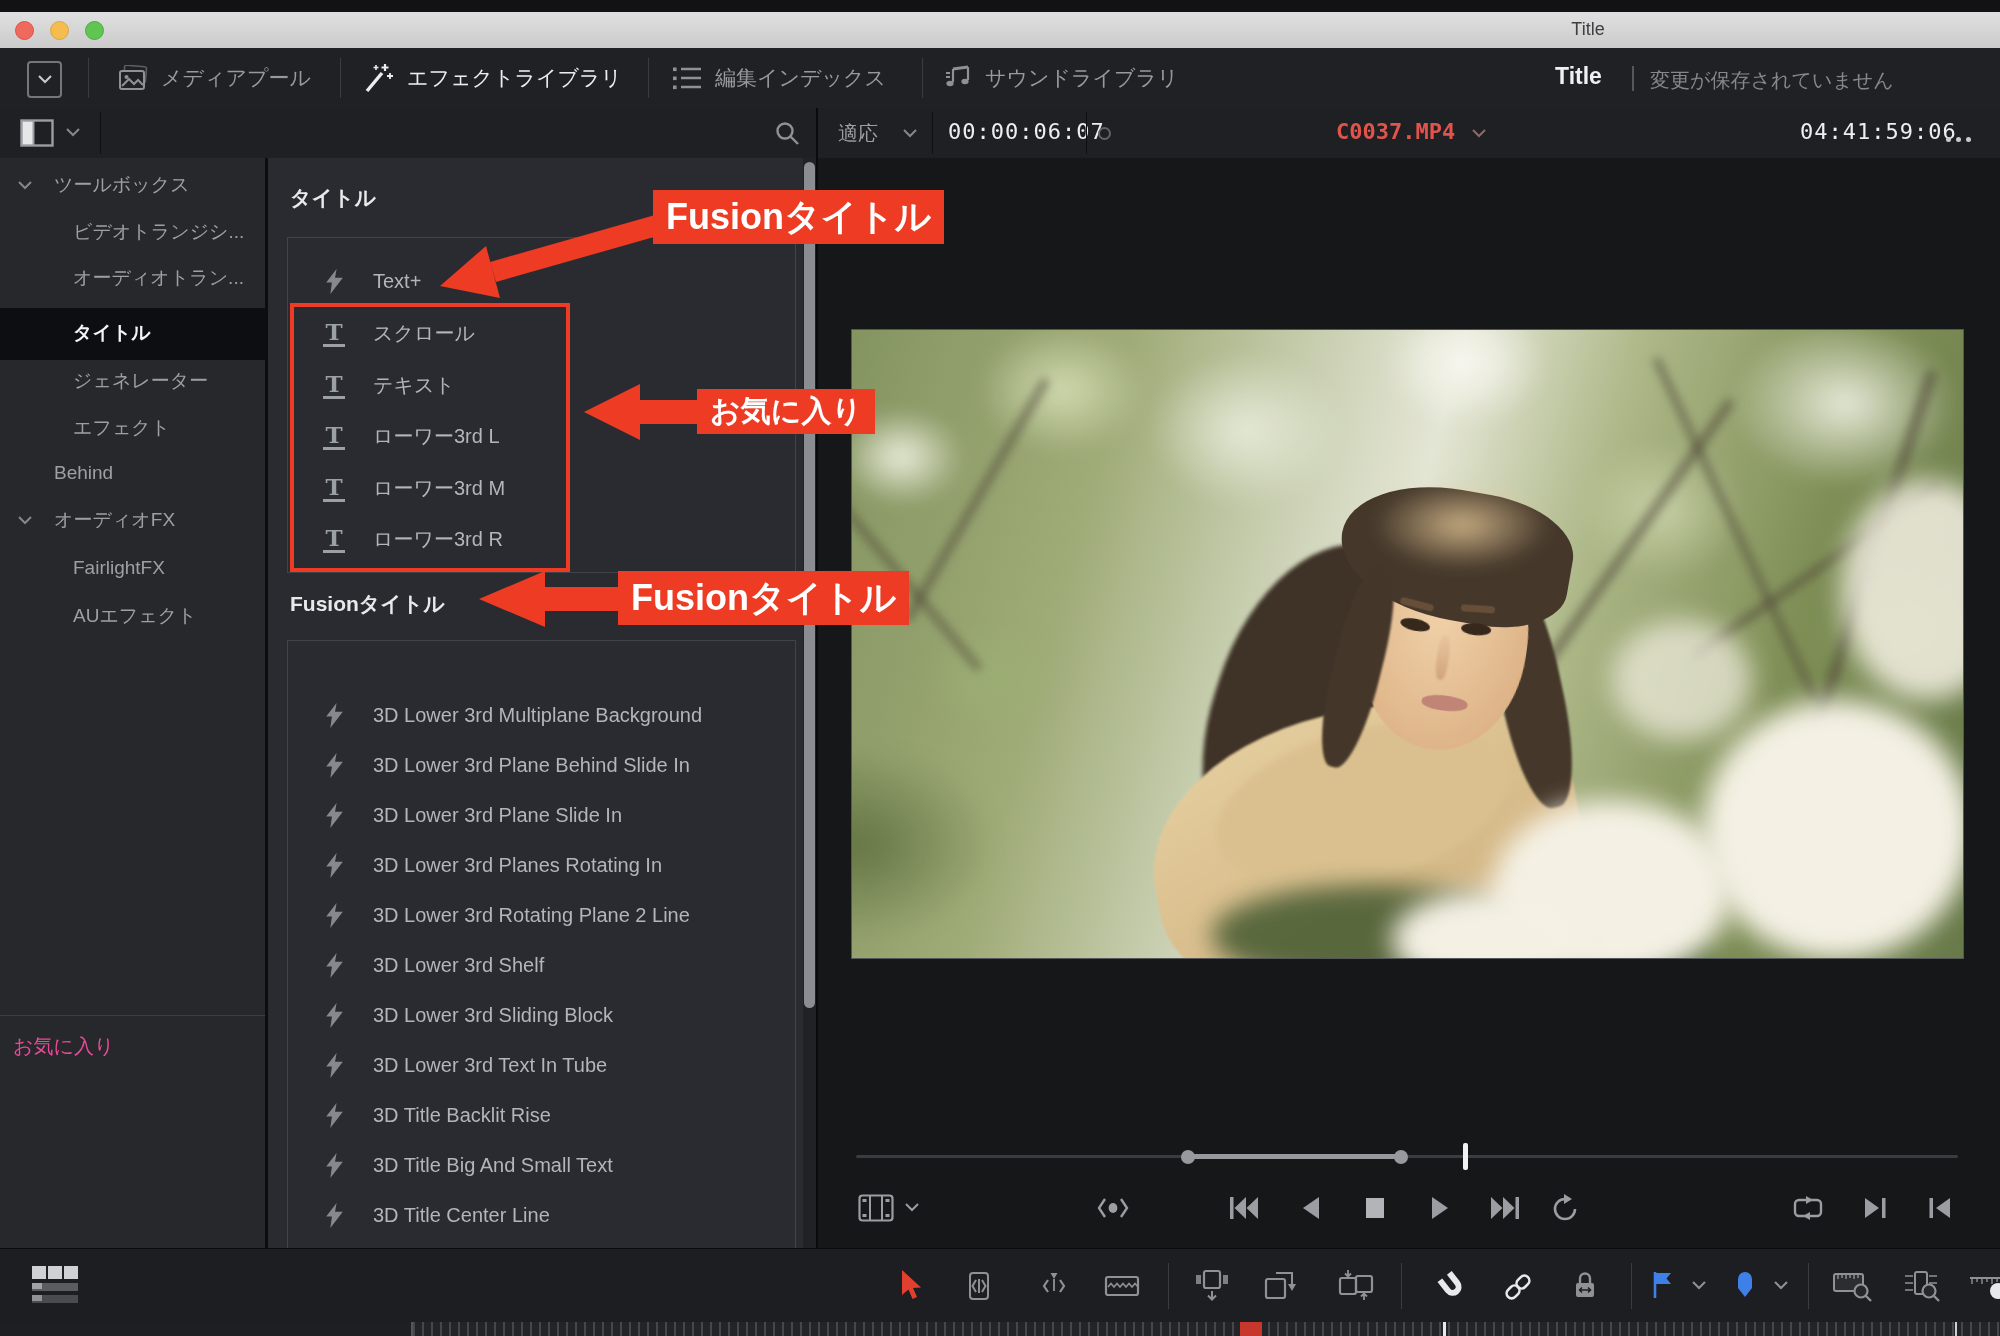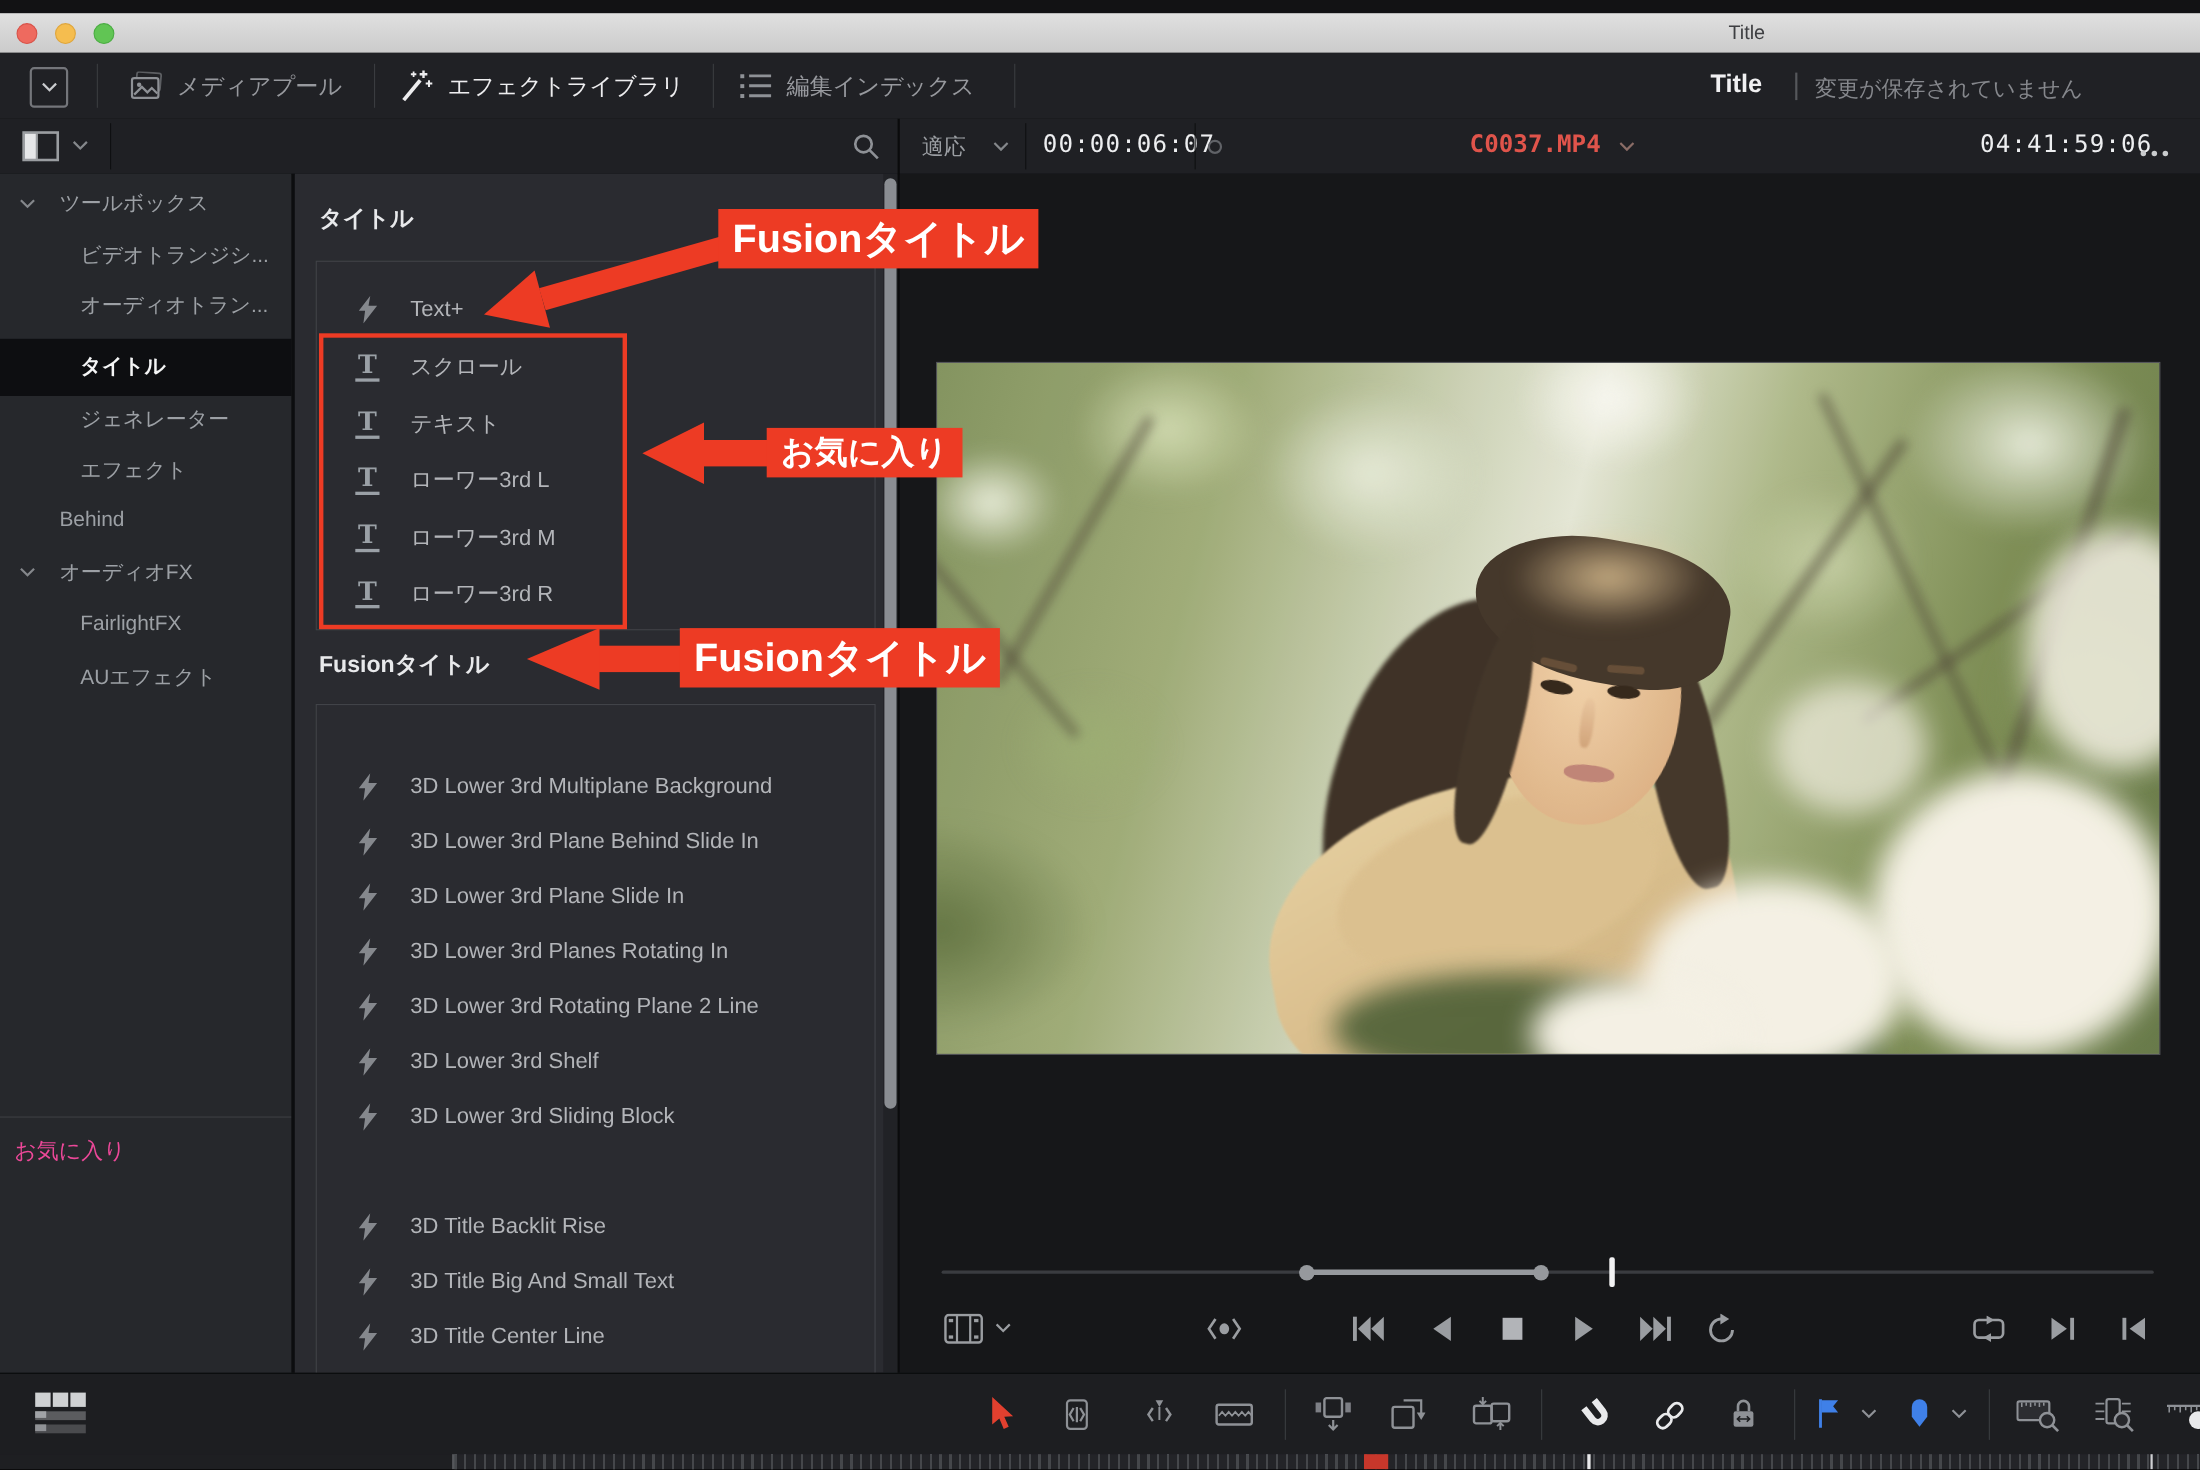--- a/index.html
+++ b/index.html
@@ -204,20 +204,32 @@
             <path d="M9,3 h20 M9,12 h20 M9,21 h20" stroke="currentColor" stroke-width="2.6"></path>
             <rect x="1" y="1.5" width="3.6" height="3.6" fill="currentColor"></rect>
             <rect x="1" y="10.5" width="3.6" height="3.6" fill="currentColor"></rect>
             <rect x="1" y="19.5" width="3.6" height="3.6" fill="currentColor"></rect>
           </svg>
       </span>
       <span>編集インデックス</span>
     </div>
     <div class="abs vdiv-h" style="left:922px"></div>
 
+    <div class="abs tab" style="left:944px">
+      <span class="ico">
+        <svg width="28" height="28" viewBox="0 0 28 28">
+            <path d="M9,5 L24,3" stroke="currentColor" stroke-width="3"></path>
+            <path d="M9,5 v13 M24,3 v13" stroke="currentColor" stroke-width="2.2" fill="none"></path>
+            <ellipse cx="6" cy="19.5" rx="3.6" ry="2.7" fill="currentColor"></ellipse>
+            <ellipse cx="21" cy="17.5" rx="3.6" ry="2.7" fill="currentColor"></ellipse>
+            <path d="M2,9 h4 M2,13 h4" stroke="currentColor" stroke-width="2"></path>
+          </svg>
+      </span>
+      <span>サウンドライブラリ</span>
+    </div>
 
     <div class="abs proj-title" style="left:1555px">Title</div>
     <div class="abs proj-sep"></div>
     <div class="abs save-status">変更が保存されていません</div>
   </div>
 
   <div class="abs searchrow">
     <span class="abs" style="left:20px;top:11px">
       <svg width="34" height="28" viewBox="0 0 34 28">
           <rect x="1.5" y="1.5" width="12" height="25" fill="#e6e7e9"></rect>
@@ -399,20 +411,28 @@
         </span>
         <span>3D Lower 3rd Shelf</span>
       </div>
     <div class="abs fx-row" style="top:839px">
         <span class="li-ico">
           <svg width="17" height="25" viewBox="0 0 16 24">
             <polygon points="10,0 0,13 5.5,13 4,24 16,8.5 8.5,8.5" fill="currentColor"></polygon>
           </svg>
         </span>
         <span>3D Lower 3rd Sliding Block</span>
+      </div>
+    <div class="abs fx-row" style="top:889px">
+        <span class="li-ico">
+          <svg width="17" height="25" viewBox="0 0 16 24">
+            <polygon points="10,0 0,13 5.5,13 4,24 16,8.5 8.5,8.5" fill="currentColor"></polygon>
+          </svg>
+        </span>
+        <span>3D Lower 3rd Text In Tube</span>
       </div>
     <div class="abs fx-row" style="top:939px">
         <span class="li-ico">
           <svg width="17" height="25" viewBox="0 0 16 24">
             <polygon points="10,0 0,13 5.5,13 4,24 16,8.5 8.5,8.5" fill="currentColor"></polygon>
           </svg>
         </span>
         <span>3D Title Backlit Rise</span>
       </div>
     <div class="abs fx-row" style="top:989px">

